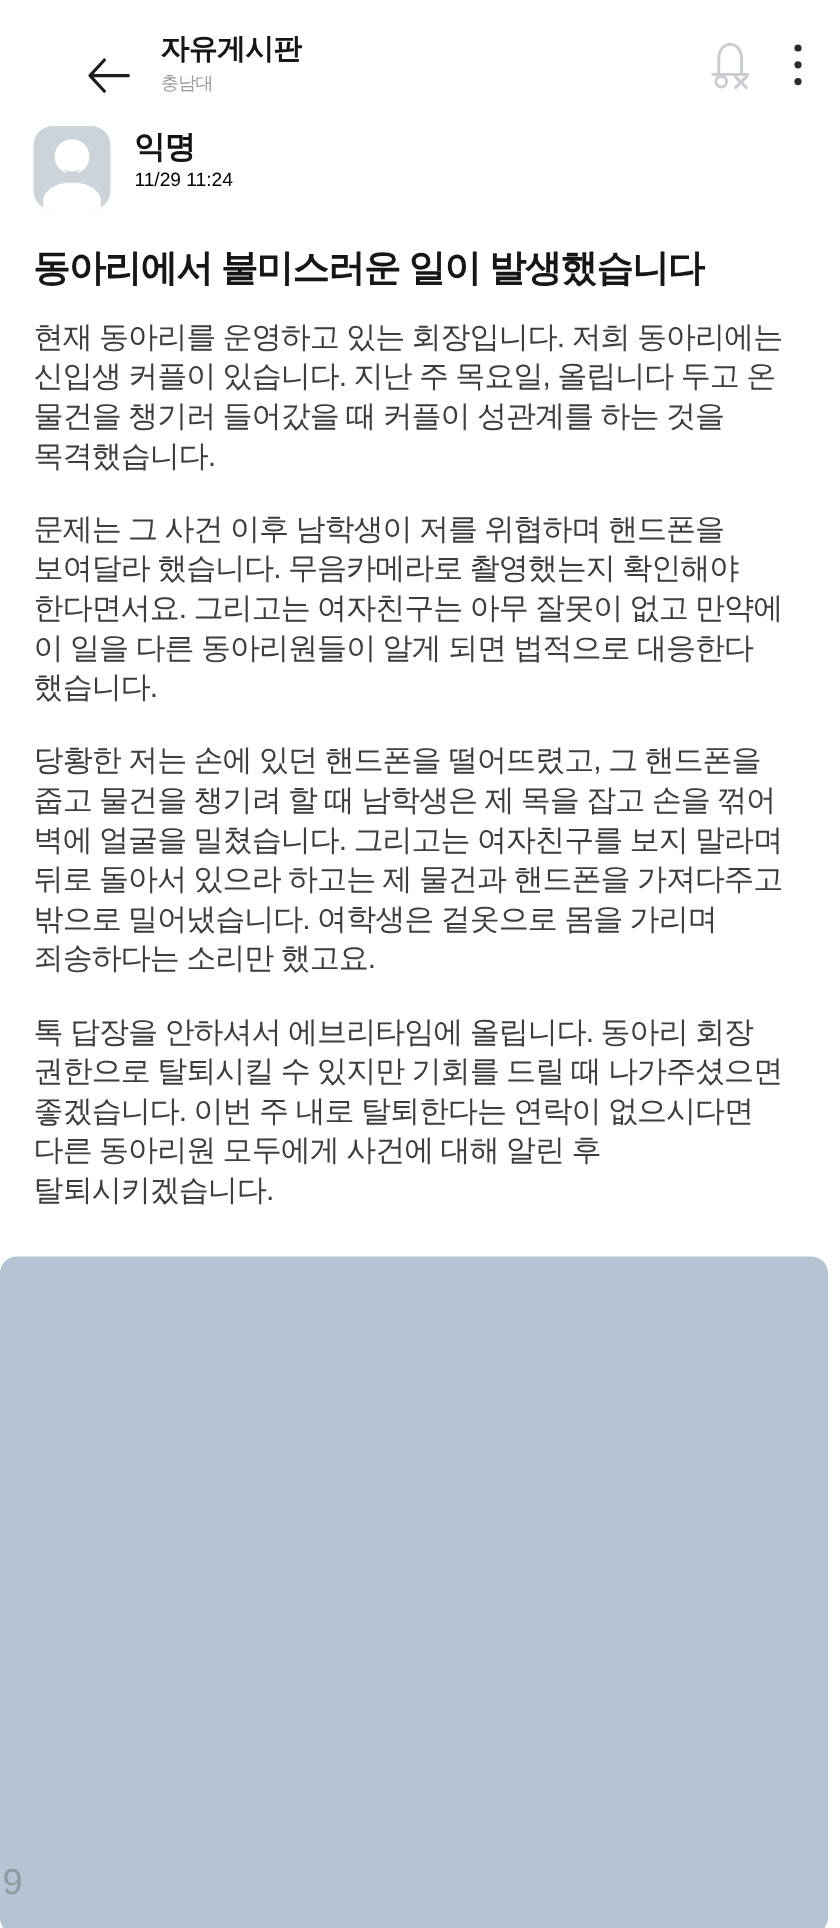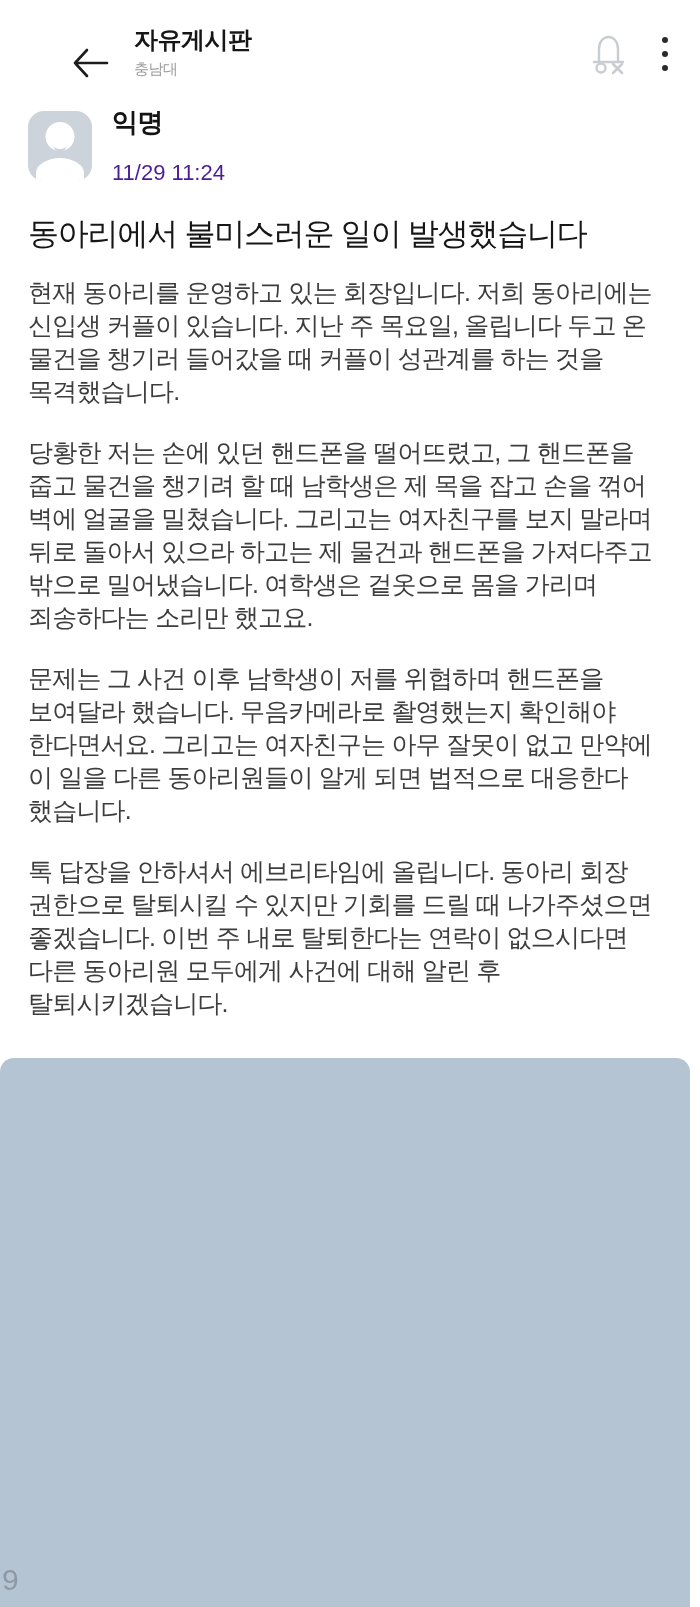--- a/index.html
+++ b/index.html
@@ -15,33 +15,33 @@
   .back-btn { width:38px; height:32px; margin-top:6px; cursor:pointer; flex:0 0 auto; }
   .tb-text { margin-left:24px; }
   .tb-title { font-size:24px; font-weight:bold; color:#161616; letter-spacing:-0.5px; }
   .tb-sub   { font-size:15px; color:#9b9b9b; margin-top:4px; letter-spacing:-0.5px; }
   .tb-icons { margin-left:auto; display:flex; align-items:center; gap:24px; margin-top:2px; }
   .bell { width:48px; height:50px; }
   .kebab { display:flex; flex-direction:column; gap:8px; padding:4px 6px; }
   .kebab i { width:6px; height:6px; border-radius:50%; background:#2a2a2a; }
 
   
-  .post-head { display:flex; align-items:center; padding:0 28px; margin-top:26px; }
+  .post-head { display:flex; align-items:flex-start; padding:0 28px; margin-top:26px; }
   .avatar { position:relative; width:64px; height:70px; background:#ccd3da; border-radius:16px; overflow:hidden; flex:0 0 auto; }
   .avatar .head { position:absolute; top:11px; left:50%; transform:translateX(-50%); width:29px; height:29px; background:#ffffff; border-radius:50%; }
   .avatar .smile { position:absolute; top:31px; left:50%; transform:translateX(-50%); width:13px; height:7px; border-bottom:3px solid #ccd3da; border-radius:0 0 12px 12px; }
   .avatar .torso { position:absolute; bottom:-7px; left:50%; transform:translateX(-50%); width:48px; height:30px; background:#ffffff; border-radius:50% 50% 0 0; }
   .ph-text { margin-left:20px; }
   .ph-name { font-size:26px; font-weight:bold; color:#141414; letter-spacing:-0.5px; }
-  .ph-time { font-size:22px; color:#4c1d95; margin-top:20px; }
+  .ph-time { font-size:16px; color:#000000; margin-top:2px; }
 
   
   .post-title {
     padding:0 30px 0 28px; margin-top:28px;
-    font-size:31px; font-weight:normal; color:#161616;
+    font-size:31px; font-weight:bold; color:#161616;
     letter-spacing:-1.2px; line-height:40px; word-break:keep-all;
   }
   .post-body { padding:0 30px 0 28px; }
   .post-body p {
     margin:28px 0 0; font-size:25px; line-height:33px;
     color:#3d3d3d; letter-spacing:-0.8px; word-break:keep-all;
   }
   .post-body p:first-child { margin-top:22px; }
 
   
@@ -109,22 +109,22 @@
     <div class="ph-text">
       <div class="ph-name">익명</div>
       <div class="ph-time">11/29 11:24</div>
     </div>
   </div>
 
   <div class="post-title">동아리에서 불미스러운 일이 발생했습니다</div>
 
   <div class="post-body">
     <p>현재 동아리를 운영하고 있는 회장입니다. 저희 동아리에는 신입생 커플이 있습니다. 지난 주 목요일, 올립니다 두고 온 물건을 챙기러 들어갔을 때 커플이 성관계를 하는 것을 목격했습니다.</p>
+    <p>문제는 그 사건 이후 남학생이 저를 위협하며 핸드폰을 보여달라 했습니다. 무음카메라로 촬영했는지 확인해야 한다면서요. 그리고는 여자친구는 아무 잘못이 없고 만약에 이 일을 다른 동아리원들이 알게 되면 법적으로 대응한다 했습니다.</p>
     <p>당황한 저는 손에 있던 핸드폰을 떨어뜨렸고, 그 핸드폰을 줍고 물건을 챙기려 할 때 남학생은 제 목을 잡고 손을 꺾어 벽에 얼굴을 밀쳤습니다. 그리고는 여자친구를 보지 말라며 뒤로 돌아서 있으라 하고는 제 물건과 핸드폰을 가져다주고 밖으로 밀어냈습니다. 여학생은 겉옷으로 몸을 가리며 죄송하다는 소리만 했고요.</p>
-    <p>문제는 그 사건 이후 남학생이 저를 위협하며 핸드폰을 보여달라 했습니다. 무음카메라로 촬영했는지 확인해야 한다면서요. 그리고는 여자친구는 아무 잘못이 없고 만약에 이 일을 다른 동아리원들이 알게 되면 법적으로 대응한다 했습니다.</p>
     <p>톡 답장을 안하셔서 에브리타임에 올립니다. 동아리 회장 권한으로 탈퇴시킬 수 있지만 기회를 드릴 때 나가주셨으면 좋겠습니다. 이번 주 내로 탈퇴한다는 연락이 없으시다면 다른 동아리원 모두에게 사건에 대해 알린 후 탈퇴시키겠습니다.</p>
   </div>
 
   <div class="kakao">
     <div class="kakao-time">9</div>
   </div>
 
 </div>
 
 </body></html>

